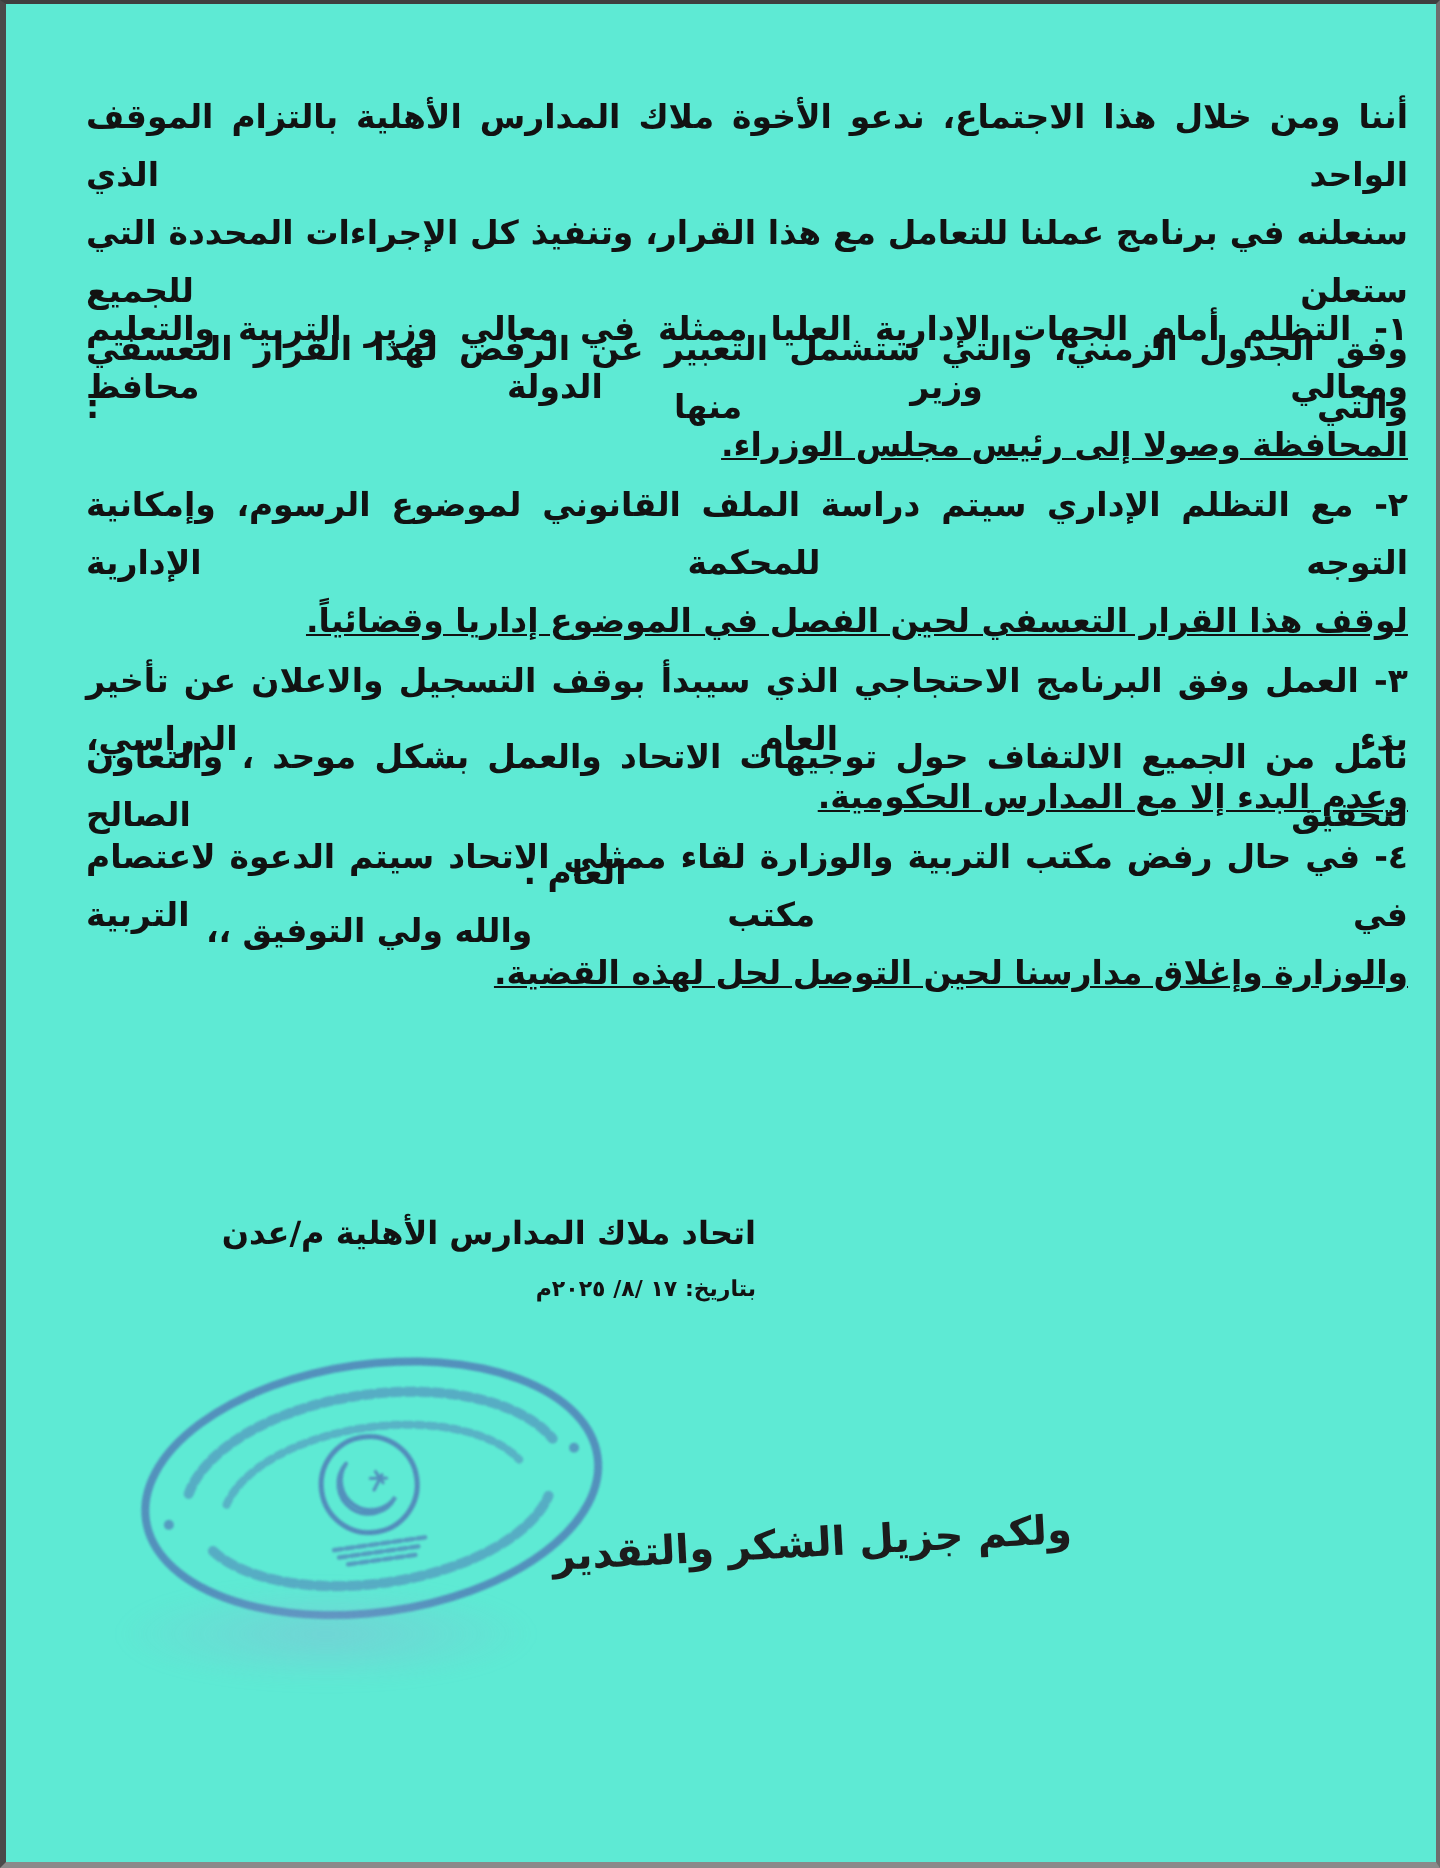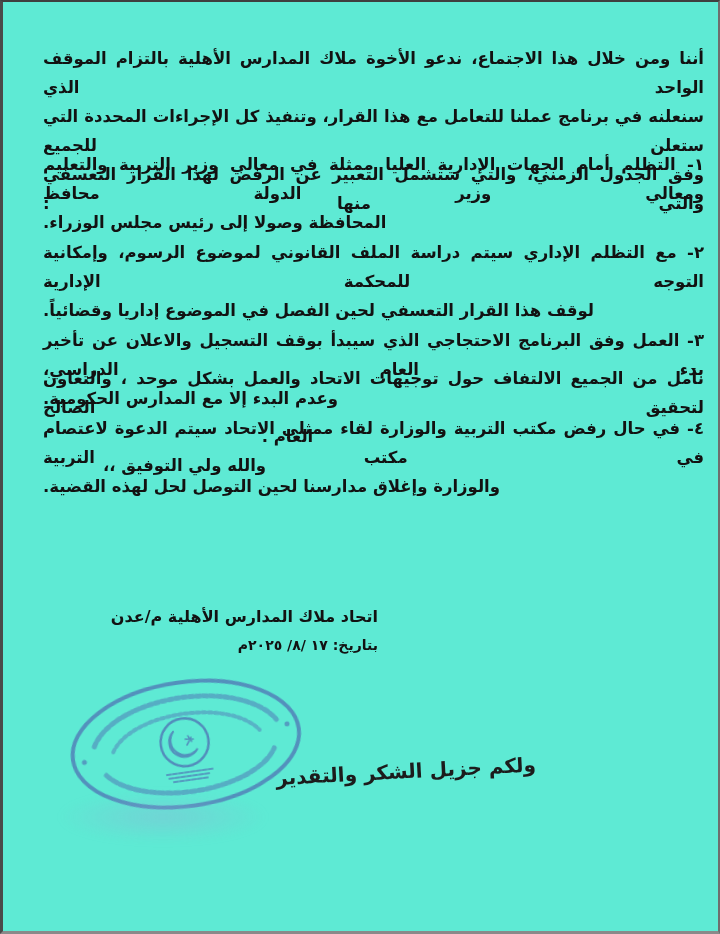--- a/index.html
+++ b/index.html
@@ -26,41 +26,41 @@
     font-weight: bold;
     font-size: 16.5px;
     line-height: 29px;
   }
   .just {
     white-space: normal;
     text-align: justify;
     text-align-last: justify;
     text-justify: inter-word;
   }
-  .ctr { text-align: left; }
+  .ctr { text-align: right; text-decoration: underline; }
   .endline {
     text-align: center;
     padding-right: 172px;
   }
   .intro { top: 42px; }
   .list  { top: 148px; }
   .item  { margin-bottom: 1px; }
   .closing { top: 362px; }
   .salutation { text-align: left; padding-left: 60px; }
   .signature {
     position: absolute;
     top: 602px;
     left: 100px;
     width: 275px;
     text-align: right;
     font-weight: bold;
     direction: rtl;
   }
   .signature .org  { font-size: 16px; line-height: 26px; }
-  .signature .date { font-size: 14px; line-height: 30px; }
+  .signature .date { font-size: 11px; line-height: 30px; }
   .stamp {
     position: absolute;
     top: 672px;
     left: 60px;
     width: 248px;
     height: 142px;
     transform: rotate(-8deg);
     filter: blur(0.5px);
     opacity: 0.88;
   }

